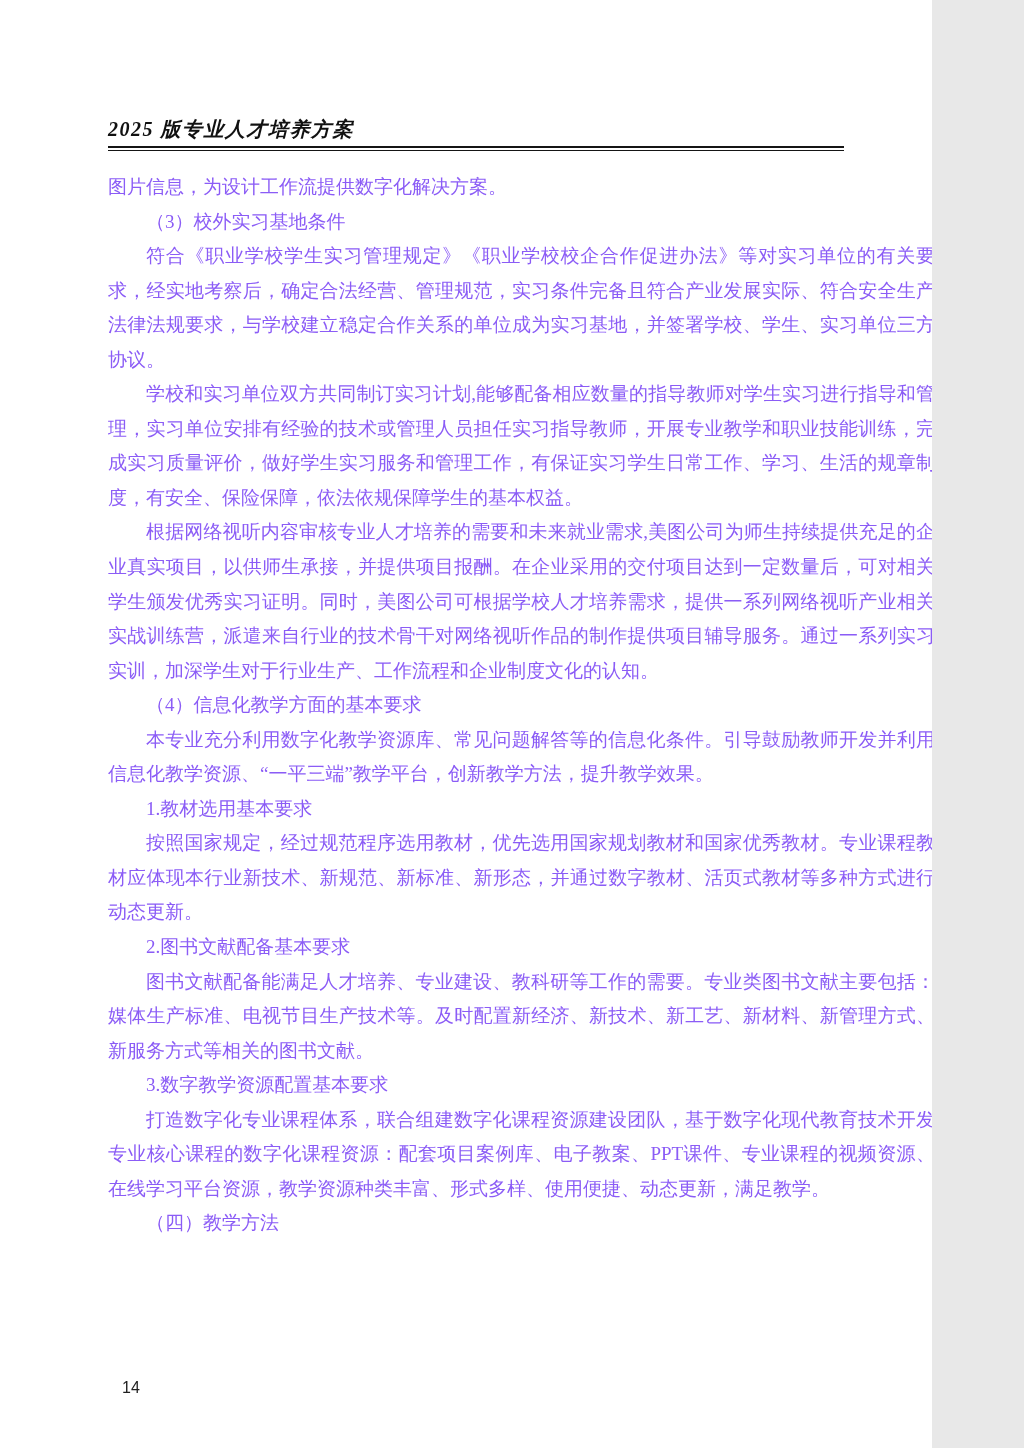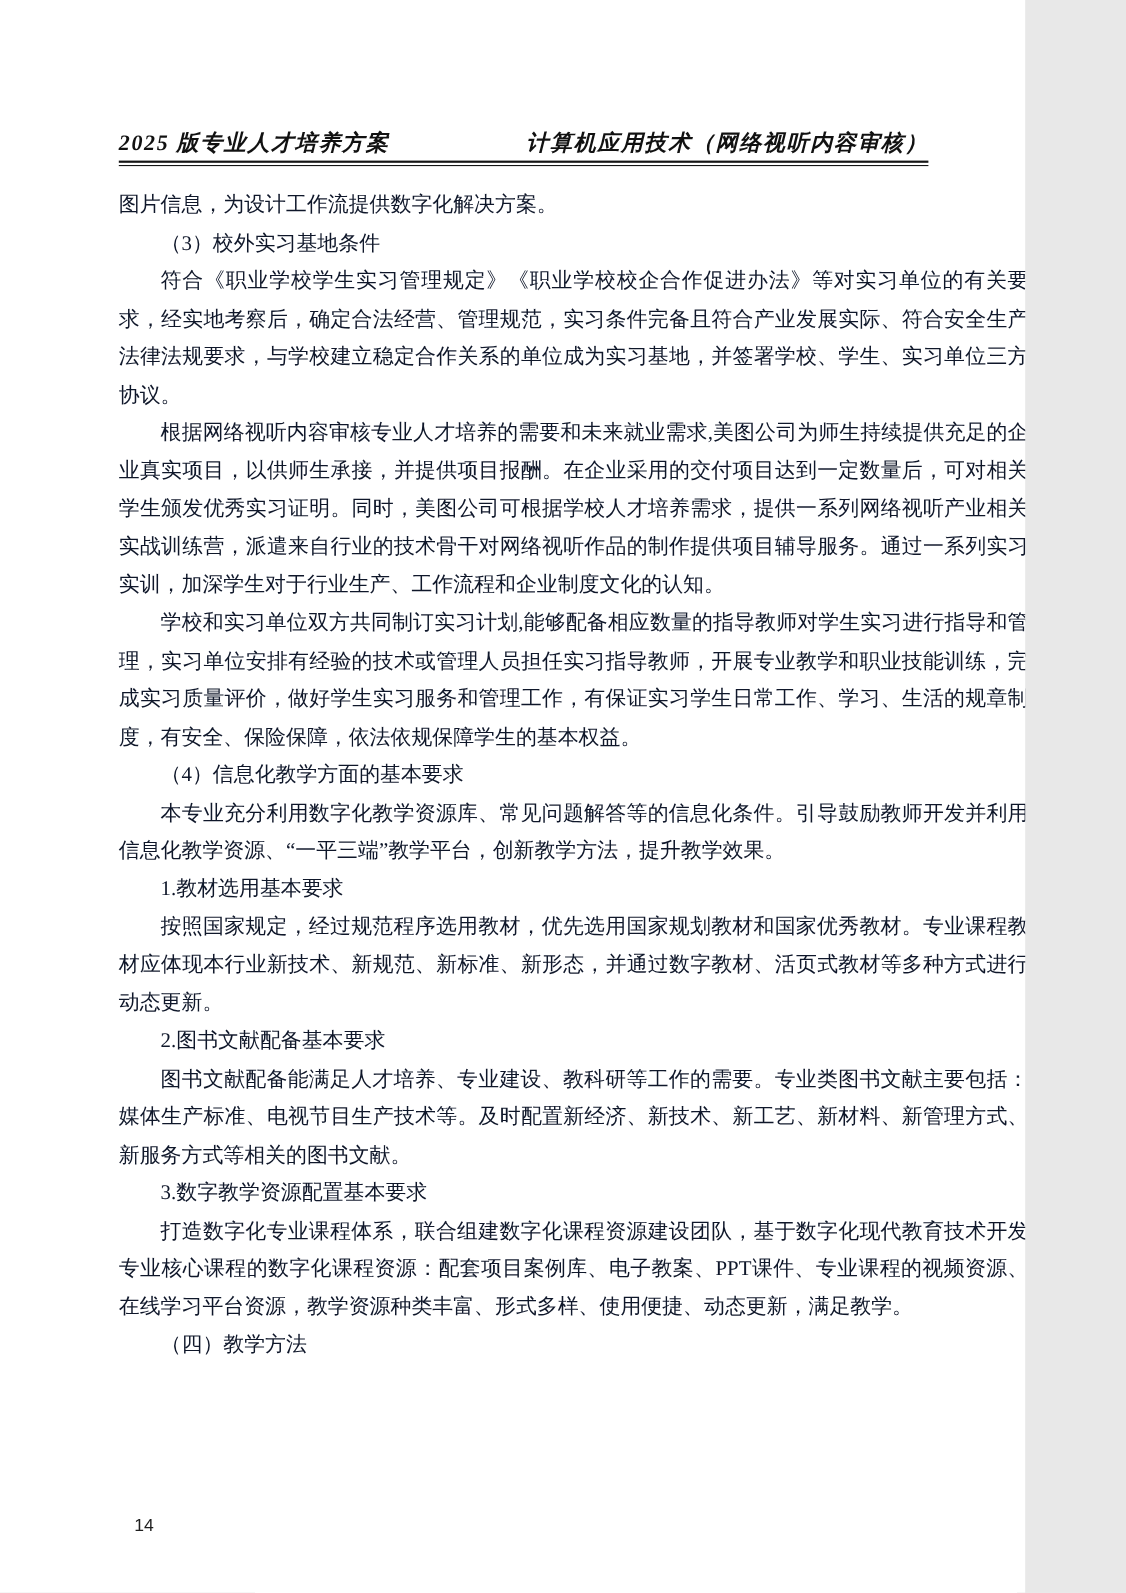--- a/index.html
+++ b/index.html
@@ -41,21 +41,21 @@
     border-bottom: 1.5px solid #151515;
   }
   
   .doc-body {
     position: absolute;
     left: 108px;
     width: 827px;
     top: 170px;
     font-size: 19px;
     line-height: 34.55px;
-    color: #0f172a;
+    color: #8b5cf6;
     text-align: justify;
     text-justify: inter-ideograph;
   }
   .para {
     margin: 0;
     padding: 0;
   }
   .para.indent {
     text-indent: 2em;
   }
@@ -69,32 +69,31 @@
     color: #1f1f1f;
   }
 </style>
 </head>
 <body>
 
 <div class="page">
 
   <div class="running-header">
     <span class="header-left">2025 版专业人才培养方案</span>
-    <span class="header-right">计算机应用技术（网络视听内容审核）</span>
   </div>
 
   <div class="header-rule"></div>
 
   <div class="doc-body">
 
   <p class="para">图片信息，为设计工作流提供数字化解决方案。</p>
       <p class="para indent">（3）校外实习基地条件</p>
       <p class="para indent">符合《职业学校学生实习管理规定》《职业学校校企合作促进办法》等对实习单位的有关要求，经实地考察后，确定合法经营、管理规范，实习条件完备且符合产业发展实际、符合安全生产法律法规要求，与学校建立稳定合作关系的单位成为实习基地，并签署学校、学生、实习单位三方协议。</p>
+      <p class="para indent">学校和实习单位双方共同制订实习计划,能够配备相应数量的指导教师对学生实习进行指导和管理，实习单位安排有经验的技术或管理人员担任实习指导教师，开展专业教学和职业技能训练，完成实习质量评价，做好学生实习服务和管理工作，有保证实习学生日常工作、学习、生活的规章制度，有安全、保险保障，依法依规保障学生的基本权益。</p>
       <p class="para indent">根据网络视听内容审核专业人才培养的需要和未来就业需求,美图公司为师生持续提供充足的企业真实项目，以供师生承接，并提供项目报酬。在企业采用的交付项目达到一定数量后，可对相关学生颁发优秀实习证明。同时，美图公司可根据学校人才培养需求，提供一系列网络视听产业相关实战训练营，派遣来自行业的技术骨干对网络视听作品的制作提供项目辅导服务。通过一系列实习实训，加深学生对于行业生产、工作流程和企业制度文化的认知。</p>
-      <p class="para indent">学校和实习单位双方共同制订实习计划,能够配备相应数量的指导教师对学生实习进行指导和管理，实习单位安排有经验的技术或管理人员担任实习指导教师，开展专业教学和职业技能训练，完成实习质量评价，做好学生实习服务和管理工作，有保证实习学生日常工作、学习、生活的规章制度，有安全、保险保障，依法依规保障学生的基本权益。</p>
       <p class="para indent">（4）信息化教学方面的基本要求</p>
       <p class="para indent">本专业充分利用数字化教学资源库、常见问题解答等的信息化条件。引导鼓励教师开发并利用信息化教学资源、“一平三端”教学平台，创新教学方法，提升教学效果。</p>
       <p class="para indent">1.教材选用基本要求</p>
       <p class="para indent">按照国家规定，经过规范程序选用教材，优先选用国家规划教材和国家优秀教材。专业课程教材应体现本行业新技术、新规范、新标准、新形态，并通过数字教材、活页式教材等多种方式进行动态更新。</p>
       <p class="para indent">2.图书文献配备基本要求</p>
       <p class="para indent">图书文献配备能满足人才培养、专业建设、教科研等工作的需要。专业类图书文献主要包括：媒体生产标准、电视节目生产技术等。及时配置新经济、新技术、新工艺、新材料、新管理方式、新服务方式等相关的图书文献。</p>
       <p class="para indent">3.数字教学资源配置基本要求</p>
       <p class="para indent">打造数字化专业课程体系，联合组建数字化课程资源建设团队，基于数字化现代教育技术开发专业核心课程的数字化课程资源：配套项目案例库、电子教案、PPT课件、专业课程的视频资源、在线学习平台资源，教学资源种类丰富、形式多样、使用便捷、动态更新，满足教学。</p>
       <p class="para indent">（四）教学方法</p>
     </div>

